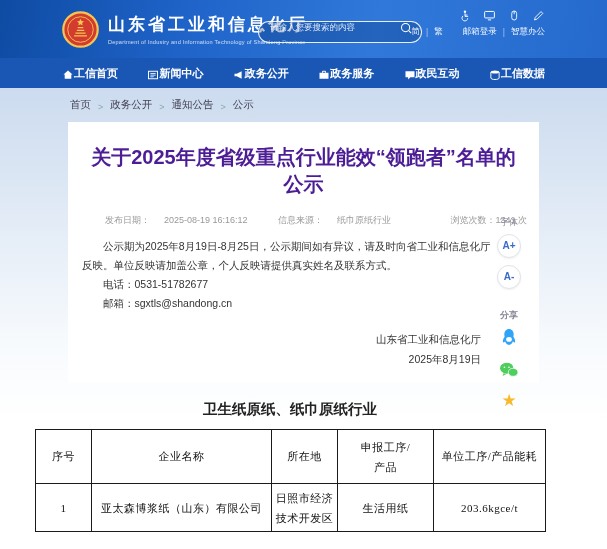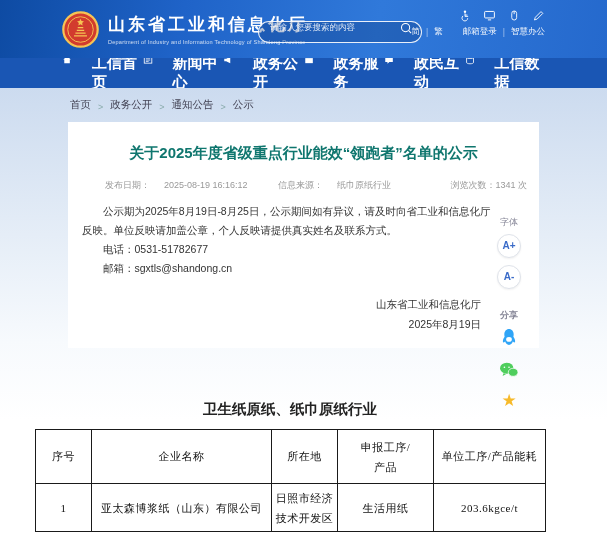--- a/index.html
+++ b/index.html
@@ -22,32 +22,32 @@
   .search-input::placeholder { color:rgba(255,255,255,.85); }
   .hdr-right { position:absolute; right:62px; top:9px; text-align:right; color:#fff; }
   .hdr-icons { display:flex; gap:12px; justify-content:flex-end; margin-bottom:4px; }
   .hdr-icons svg { display:block; }
   .hdr-links { font-size:8.5px; display:flex; gap:6px; align-items:center; color:rgba(255,255,255,.95); }
   .vbar { color:rgba(255,255,255,.55); }
 
   
   .nav { height:30px; background:#1a56b4; }
   .nav-inner { height:30px; margin:0 62px; display:flex; justify-content:space-between; align-items:center; }
-  .nav-item { display:flex; align-items:flex-start; gap:20px; color:#fff;
-    font-size:15px; font-weight:bold; cursor:pointer; }
+  .nav-item { display:flex; align-items:flex-end; gap:0; color:#fff;
+    font-size:11px; font-weight:bold; cursor:pointer; }
   .nav-item svg { display:block; }
 
   
   .main { position:relative; height:461px;
     background:linear-gradient(180deg,#ccdbef 0%,#e2ebf6 28%,#f7fafd 55%,#ffffff 72%); }
   .breadcrumb { padding:10px 0 0 70px; font-size:10.5px; color:#445; display:flex; gap:7px; align-items:flex-end; }
   .crumb-sep { color:#8aa; font-size:9px; }
 
   .card { position:absolute; left:68px; top:34px; width:471px; background:#fff; padding-bottom:14px; }
-  .art-title { margin:22px 16px 0; text-align:center; font-size:15px; font-weight:bold; color:#0f766e; }
+  .art-title { margin:22px 16px 0; text-align:center; font-size:20px; font-weight:bold; color:#4c1d95; }
   .art-meta { display:flex; justify-content:space-between; margin:16px 12px 0 37px;
     font-size:9px; color:#999; }
   .meta-left span { margin-right:14px; }
   .art-body { margin:10px 42px 0 14px; font-size:10.5px; line-height:19px; color:#333; }
   .art-body p { text-indent:2em; }
   .contact { text-indent:2em; }
   .signature { margin:16px 58px 0 0; text-align:right; font-size:10.5px; line-height:20px; color:#333; }
 
   
   .toolbox { position:absolute; left:487px; top:128px; width:44px; text-align:center; }

